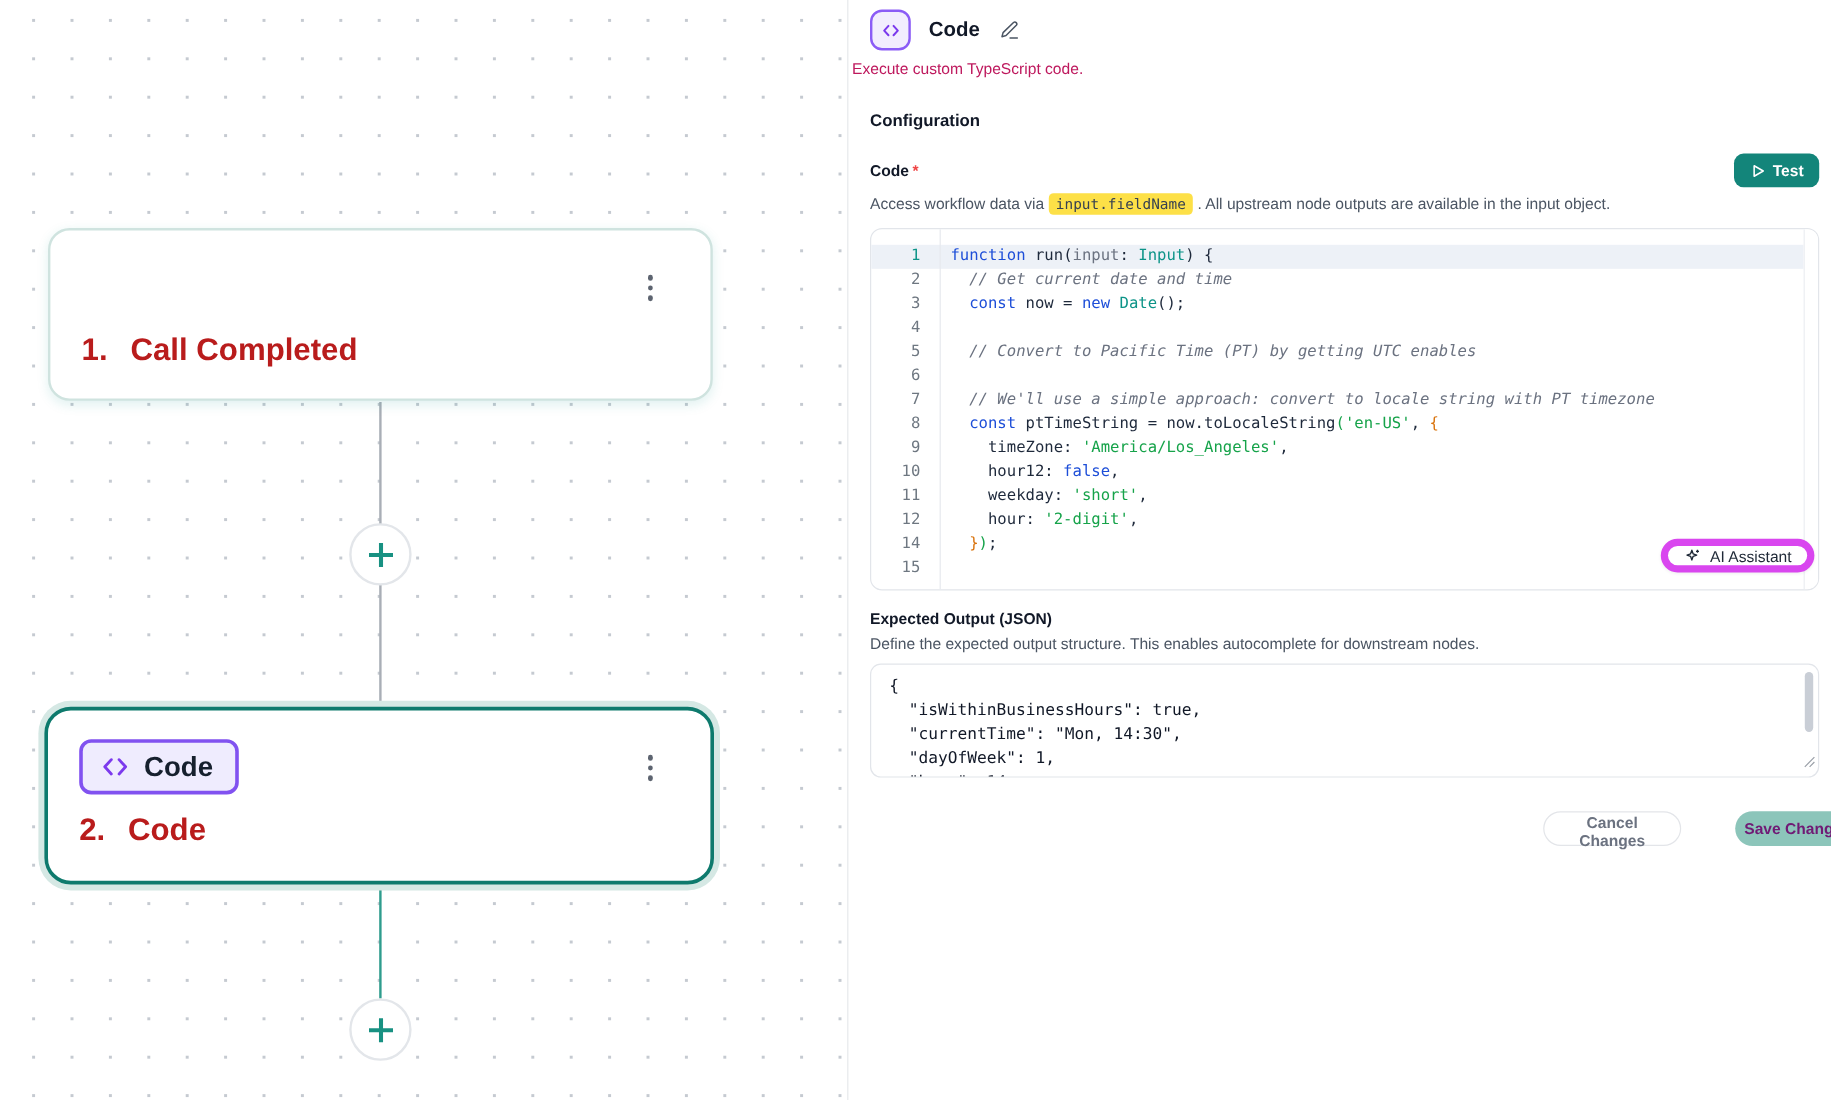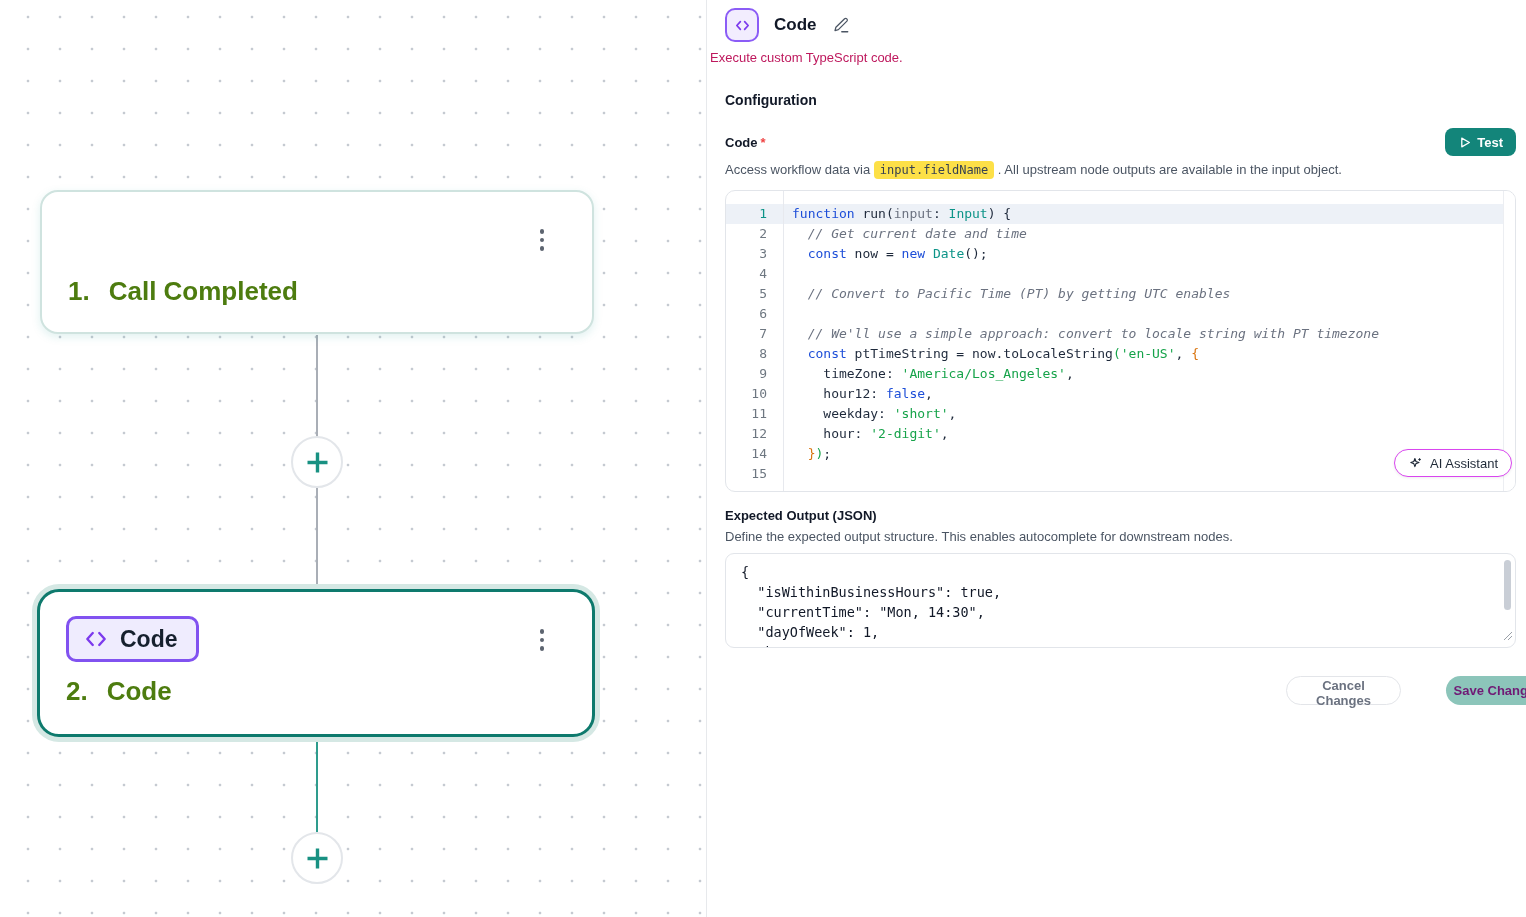--- a/index.html
+++ b/index.html
@@ -27,21 +27,21 @@
   .node2 { left:37px; top:589px; width:558px; height:148px;
     border:3px solid #0e7a6d; border-radius:22px;
     box-shadow:0 0 0 5px #d5e8e4; }
 
   .badge { position:absolute; display:flex; align-items:center; font-weight:700; color:#16202e; }
   .badge1 { left:28px; top:26px; height:46px; padding:0 20px 0 16px; gap:13px;
     background:#e1fbe9; border:2px solid #71e3a0; border-radius:9px; font-size:23px; }
   .badge2 { left:26px; top:24px; height:46px; padding:0 18px 0 14px; gap:11px;
     background:#efecfe; border:3px solid #8152f0; border-radius:10px; font-size:23px; }
 
-  .node-title { position:absolute; left:26px; top:84px; font-size:26px; font-weight:700; color:#4d7c0f; }
+  .node-title { position:absolute; left:26px; top:84px; font-size:26px; font-weight:700; color:#b91c1c; }
   .node-title .idx { margin-right:19px; }
 
   .kebab { position:absolute; right:44px; top:33px; display:flex; flex-direction:column; gap:4px;
     padding:4px; cursor:pointer; }
   .kebab i { width:4.5px; height:4.5px; border-radius:50%; background:#5d6470; }
 
   .plus-btn { position:absolute; width:52px; height:52px; border-radius:50%;
     background:#fff; border:2px solid #e3e6ea; display:flex; align-items:center; justify-content:center; }
   .plus1 { left:291px; top:436px; }
   .plus2 { left:291px; top:832px; }
@@ -86,21 +86,21 @@
   .tk-type { color:#0d9488; }
   .tk-str  { color:#16a34a; }
   .tk-cm   { color:#6b7280; font-style:italic; }
   .tk-pl   { color:#1e293b; }
   .tk-param{ color:#6b7280; }
   .tk-fn   { color:#1e293b; }
   .tk-bro  { color:#d9730d; }
   .tk-brg  { color:#16a34a; }
 
   .ai-btn { position:absolute; right:14px; top:449px; height:28px; padding:0 13px;
-    background:#fff; border:1px solid #d946ef; border-radius:14px;
+    background:#fff; border:6px solid #d946ef; border-radius:14px;
     display:flex; align-items:center; gap:7px; font-size:13px; color:#1f2937;
     font-family:"Liberation Sans",sans-serif; box-shadow:0 1px 3px rgba(0,0,0,0.07); cursor:pointer; }
 
   .out-label { position:absolute; left:17px; top:508px; font-size:13px; font-weight:700; color:#111827; }
   .out-desc  { position:absolute; left:17px; top:529px; font-size:13px; color:#4b5563; }
   .out-box { position:absolute; left:17px; top:553px; width:791px; height:95px;
     border:1px solid #e2e5ea; border-radius:9px; background:#fff; overflow:hidden; }
   .out-pre { margin:0; padding:8px 0 0 15px; font-family:"DejaVu Sans Mono",monospace;
     font-size:13.5px; line-height:20px; color:#111827; white-space:pre; }
   .out-thumb { position:absolute; right:4px; top:6px; width:7px; height:50px;

